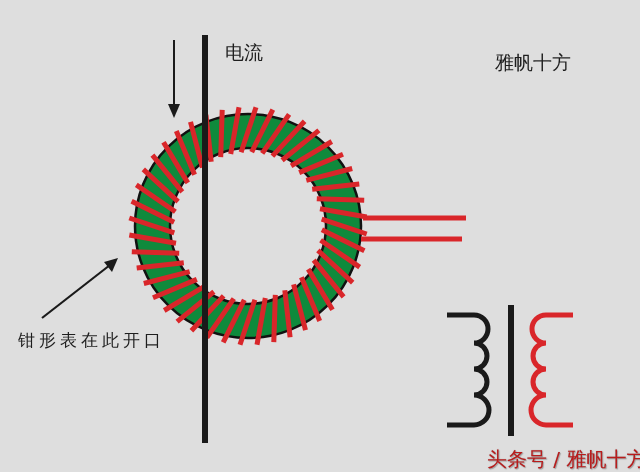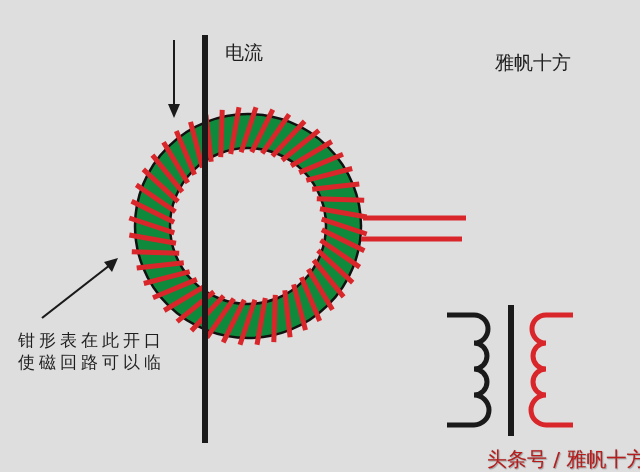--- a/index.html
+++ b/index.html
@@ -105,15 +105,14 @@
     <path stroke="#1a1a1a" d="M 447 315 L 474 315 A 11 11 0 0 1 474 343 A 11 11 0 0 1 474 369 A 11 11 0 0 1 474 395 A 11 11 0 0 1 474 425 L 447 425"></path>
     <line x1="511" y1="305" x2="511" y2="436" stroke="#1a1a1a" stroke-width="6"></line>
     <path stroke="#d9262a" d="M 573 315 L 546 315 A 11 11 0 0 0 546 343 A 11 11 0 0 0 546 369 A 11 11 0 0 0 546 395 A 11 11 0 0 0 546 425 L 573 425"></path>
   </g>
 </svg>
 
 <div class="label" id="label-current">电流</div>
 <div class="label" id="label-brand">雅帆十方</div>
 <div class="label" id="label-note">
   <div>钳形表在此开口</div>
-  <div>使磁回路可以临</div>
 </div>
 <div id="watermark">头条号 / 雅帆十方</div>
 
 </body></html>

